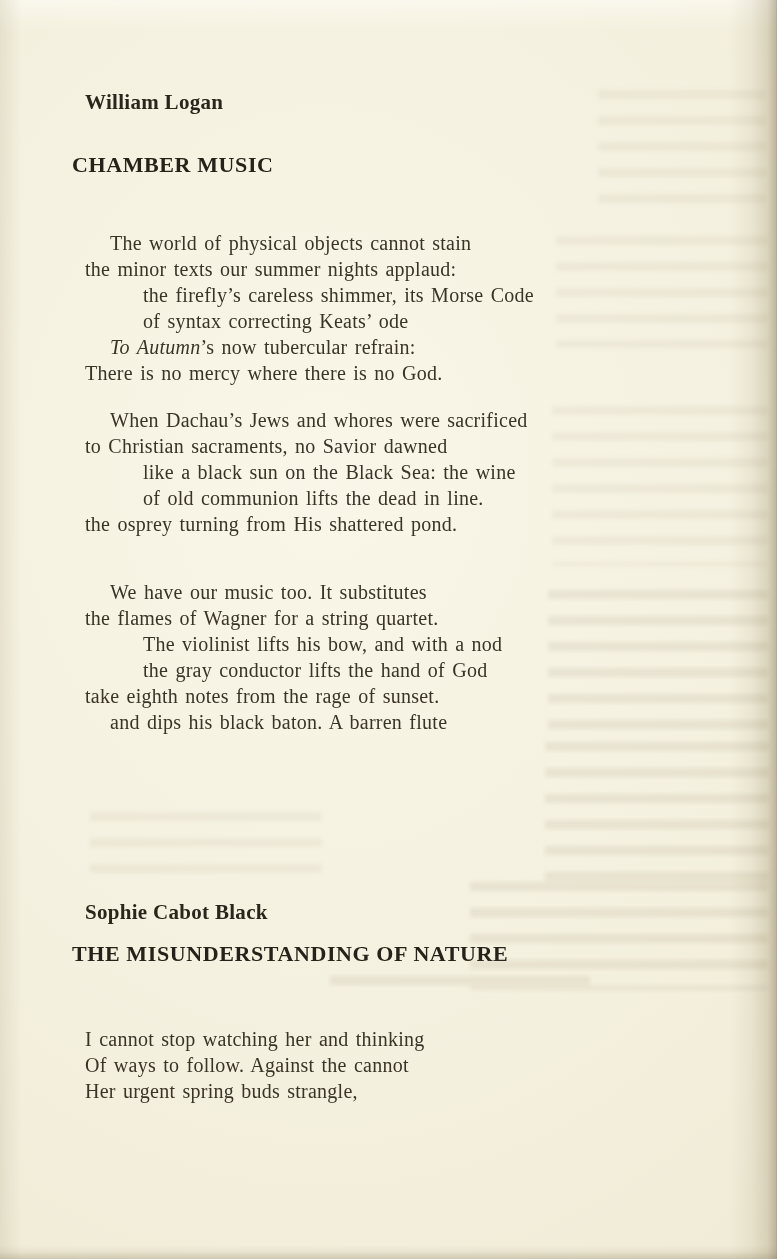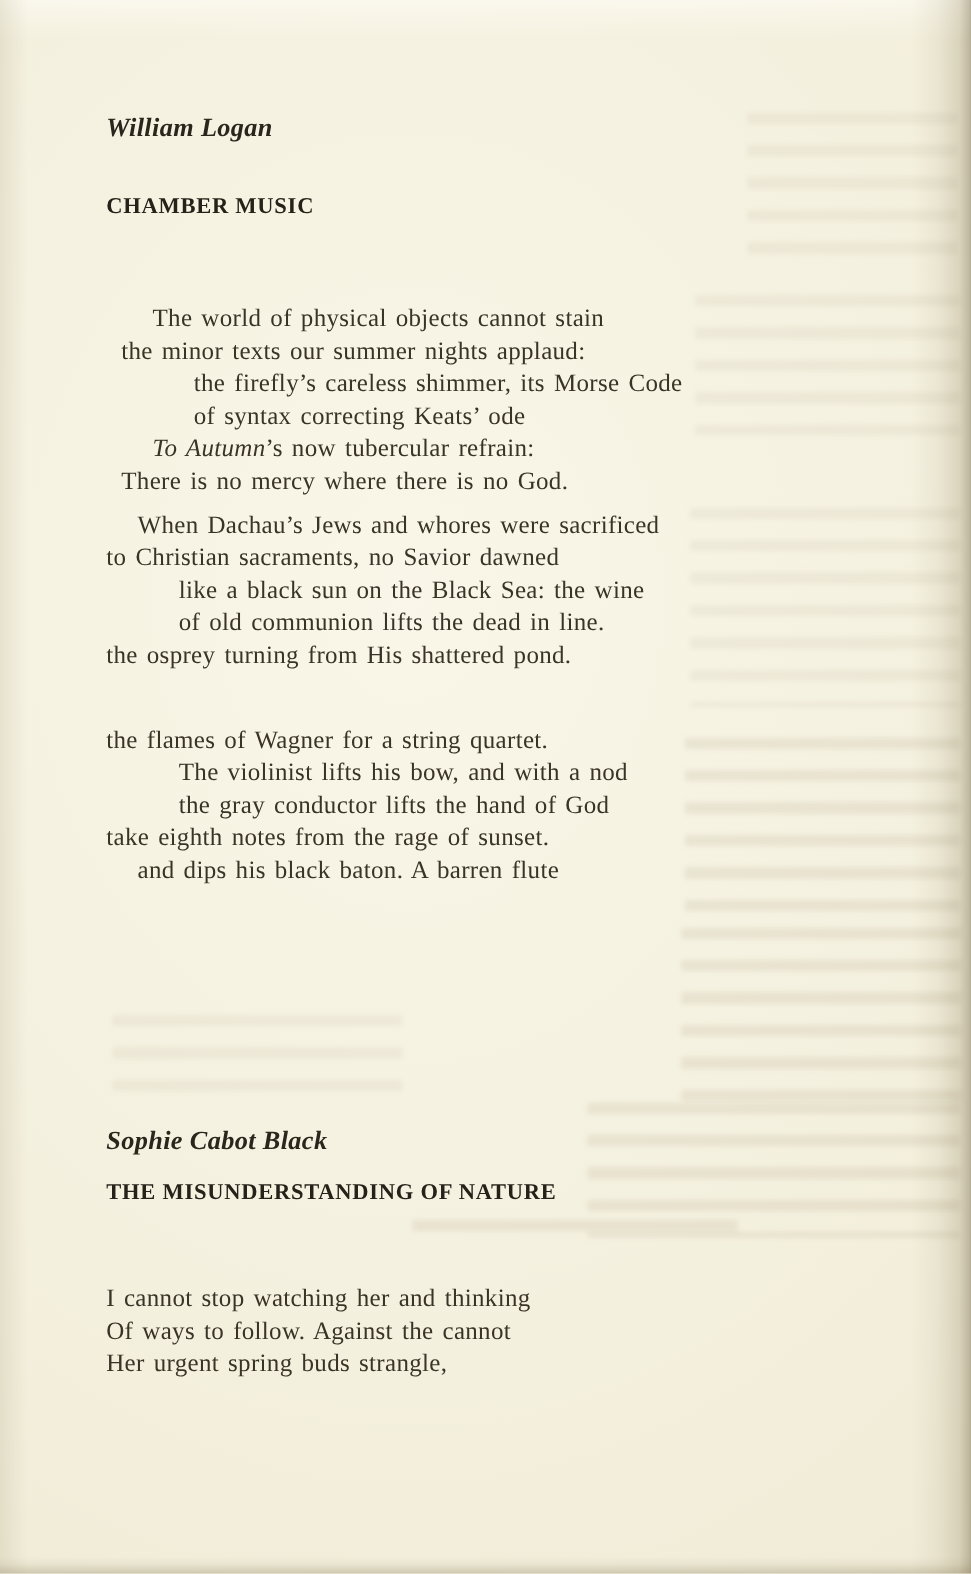--- a/index.html
+++ b/index.html
@@ -45,44 +45,43 @@
     background: linear-gradient(90deg, rgba(140,128,92,0.14) 0%, rgba(140,128,92,0) 100%);
     pointer-events: none;
   }
 
   
   .author {
     position: absolute; left: 85px; margin: 0;
     font-weight: bold; font-size: 21px; line-height: 24px;
     letter-spacing: 0.3px; color: #2b261b;
     white-space: nowrap;
-    font-style: italic;
   }
   .title {
-    position: absolute; left: 85px; margin: 0;
-    font-weight: bold; font-size: 18px; line-height: 25px;
+    position: absolute; left: 72px; margin: 0;
+    font-weight: bold; font-size: 22px; line-height: 25px;
     letter-spacing: 0.6px; color: #272219;
     white-space: nowrap;
     font-family: Liberation Serif, serif;
   }
   .stanza {
     position: absolute; left: 85px;
     font-size: 20px; line-height: 26px;
     letter-spacing: 0.25px; word-spacing: 2px;
     color: #3a3427;
   }
   .line { white-space: nowrap; }
   .indent-1 { padding-left: 25px; }
   .indent-2 { padding-left: 58px; }
   .italic { font-style: italic; }
 
   
   #p0-author { top: 90px; }
   #p0-title  { top: 152px; }
-  #p0-s0 { top: 242px; margin-left: 12px; }
+  #p0-s0 { top: 230px; }
   #p0-s1 { top: 407px; }
   #p0-s2 { top: 579px; }
   #p1-author { top: 900px; }
   #p1-title  { top: 941px; }
   #p1-s0 { top: 1026px; }
 
   
   .ghost {
     position: absolute;
     background: repeating-linear-gradient(180deg,
@@ -122,20 +121,21 @@
         <div class="line indent-0"><span>There is no mercy where there is no God.</span></div>
       </div>
       <div class="stanza" id="p0-s1">
         <div class="line indent-1"><span>When Dachau’s Jews and whores were sacrificed</span></div>
         <div class="line indent-0"><span>to Christian sacraments, no Savior dawned</span></div>
         <div class="line indent-2"><span>like a black sun on the Black Sea: the wine</span></div>
         <div class="line indent-2"><span>of old communion lifts the dead in line.</span></div>
         <div class="line indent-0"><span>the osprey turning from His shattered pond.</span></div>
       </div>
       <div class="stanza" id="p0-s2">
+        <div class="line indent-1"><span>We have our music too. It substitutes</span></div>
         <div class="line indent-0"><span>the flames of Wagner for a string quartet.</span></div>
         <div class="line indent-2"><span>The violinist lifts his bow, and with a nod</span></div>
         <div class="line indent-2"><span>the gray conductor lifts the hand of God</span></div>
         <div class="line indent-0"><span>take eighth notes from the rage of sunset.</span></div>
         <div class="line indent-1"><span>and dips his black baton. A barren flute</span></div>
       </div>
       <h2 class="author" id="p1-author">Sophie Cabot Black</h2>
       <h1 class="title" id="p1-title">THE MISUNDERSTANDING OF NATURE</h1>
       <div class="stanza" id="p1-s0">
         <div class="line indent-0"><span>I cannot stop watching her and thinking</span></div>

